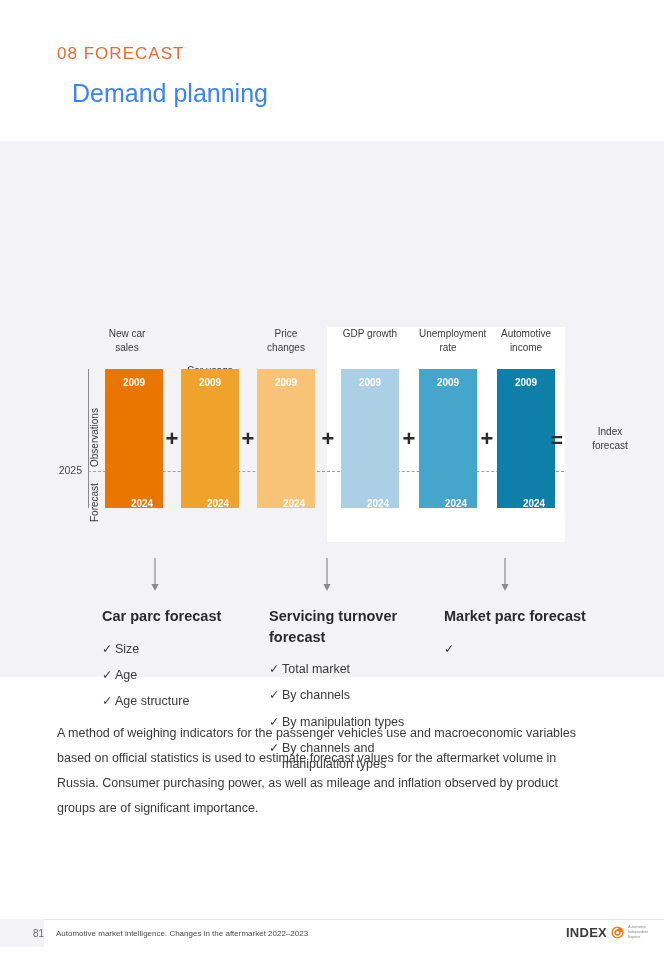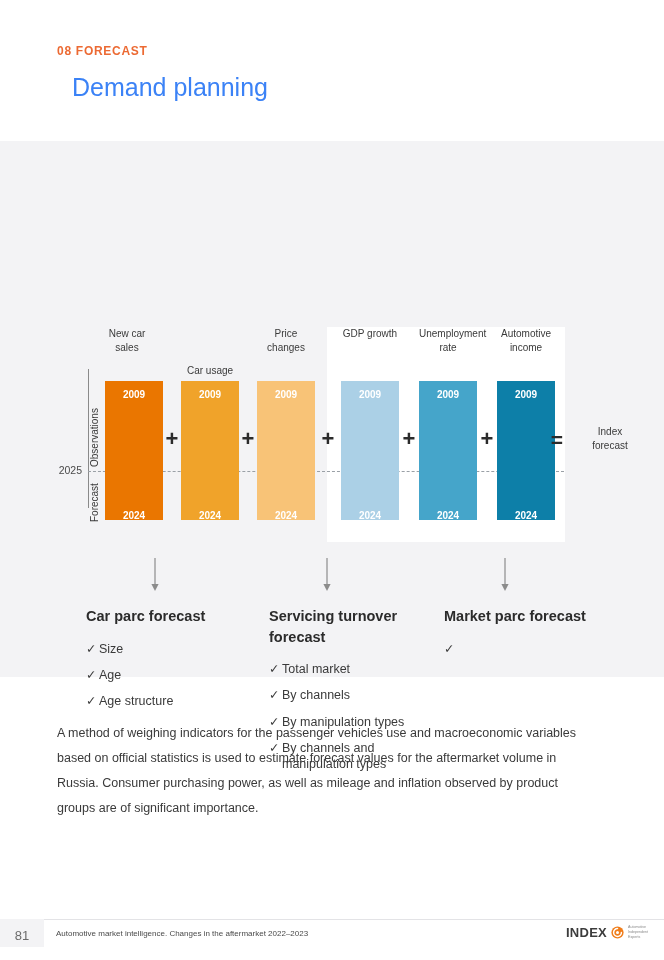--- a/index.html
+++ b/index.html
@@ -17,22 +17,22 @@
   }
 
   
   .page-header {
     position: absolute;
     left: 57px;
     top: 44px;
     width: 560px;
   }
   .eyebrow {
-    font-size: 12px;
-    font-weight: bold;
+    font-size: 17px;
+    font-weight: normal;
     letter-spacing: 0.06em;
     color: #ec6a33;
     margin: 0 0 6px 0;
   }
   .page-title {
     font-size: 25px;
     font-weight: normal;
     color: #3b82f6;
     margin: 15px;
     line-height: 1.15;
@@ -112,36 +112,36 @@
   }
   .bar-caption {
     font-size: 10px;
     color: #3a3a3a;
     text-align: center;
     line-height: 1.35;
     height: 40px;
   }
   .bar {
     position: absolute;
-    top: 240px;
+    top: 228px;
     width: 58px;
     height: 139px;
     overflow: hidden;
   }
   .bar .yr {
     position: absolute;
     left: 0;
     width: 100%;
     text-align: center;
     font-size: 10px;
     font-weight: bold;
     color: #ffffff;
   }
   .bar .yr.top { top: 8px; }
-  .bar .yr.bot { top: 129px; }
+  .bar .yr.bot { top: 129px; margin-left: 8px; }
 
   .plus {
     position: absolute;
     top: 287px;
     width: 22px;
     text-align: center;
     font-size: 22px;
     font-weight: bold;
     color: #2b2b2b;
     line-height: 1;
@@ -232,22 +232,22 @@
     top: 919px;
     width: 44px;
     height: 28px;
     background: #f3f3f5;
   }
   .page-num {
     position: absolute;
     left: 0;
     top: 928px;
     width: 44px;
-    text-align: center;
-    font-size: 13px;
+    text-align: right;
+    font-size: 10px;
     color: #6b6b6b;
   }
   .footer-text {
     position: absolute;
     left: 56px;
     top: 929px;
     font-size: 8px;
     color: #4a4a4a;
     white-space: nowrap;
   }
@@ -352,21 +352,21 @@
   </svg>
   <svg class="arrow" style="left:321px; top:417px;" viewBox="0 0 12 34">
     <line x1="6" y1="0" x2="6" y2="28" stroke="#8c8c8c" stroke-width="1.2"></line>
     <polygon points="6,33 2.4,26 9.6,26" fill="#8c8c8c"></polygon>
   </svg>
   <svg class="arrow" style="left:499px; top:417px;" viewBox="0 0 12 34">
     <line x1="6" y1="0" x2="6" y2="28" stroke="#8c8c8c" stroke-width="1.2"></line>
     <polygon points="6,33 2.4,26 9.6,26" fill="#8c8c8c"></polygon>
   </svg>
 
-  <div class="fblock" style="left:86px; width:160px;">
+  <div class="fblock" style="left:102px; width:160px;">
     <h3>Car parc forecast</h3>
     <ul>
       <li><span class="tick">✓</span><span>Size</span></li>
       <li><span class="tick">✓</span><span>Age</span></li>
       <li><span class="tick">✓</span><span>Age structure</span></li>
     </ul>
   </div>
 
   <div class="fblock" style="left:269px; width:150px;">
     <h3>Servicing turnover forecast</h3>

